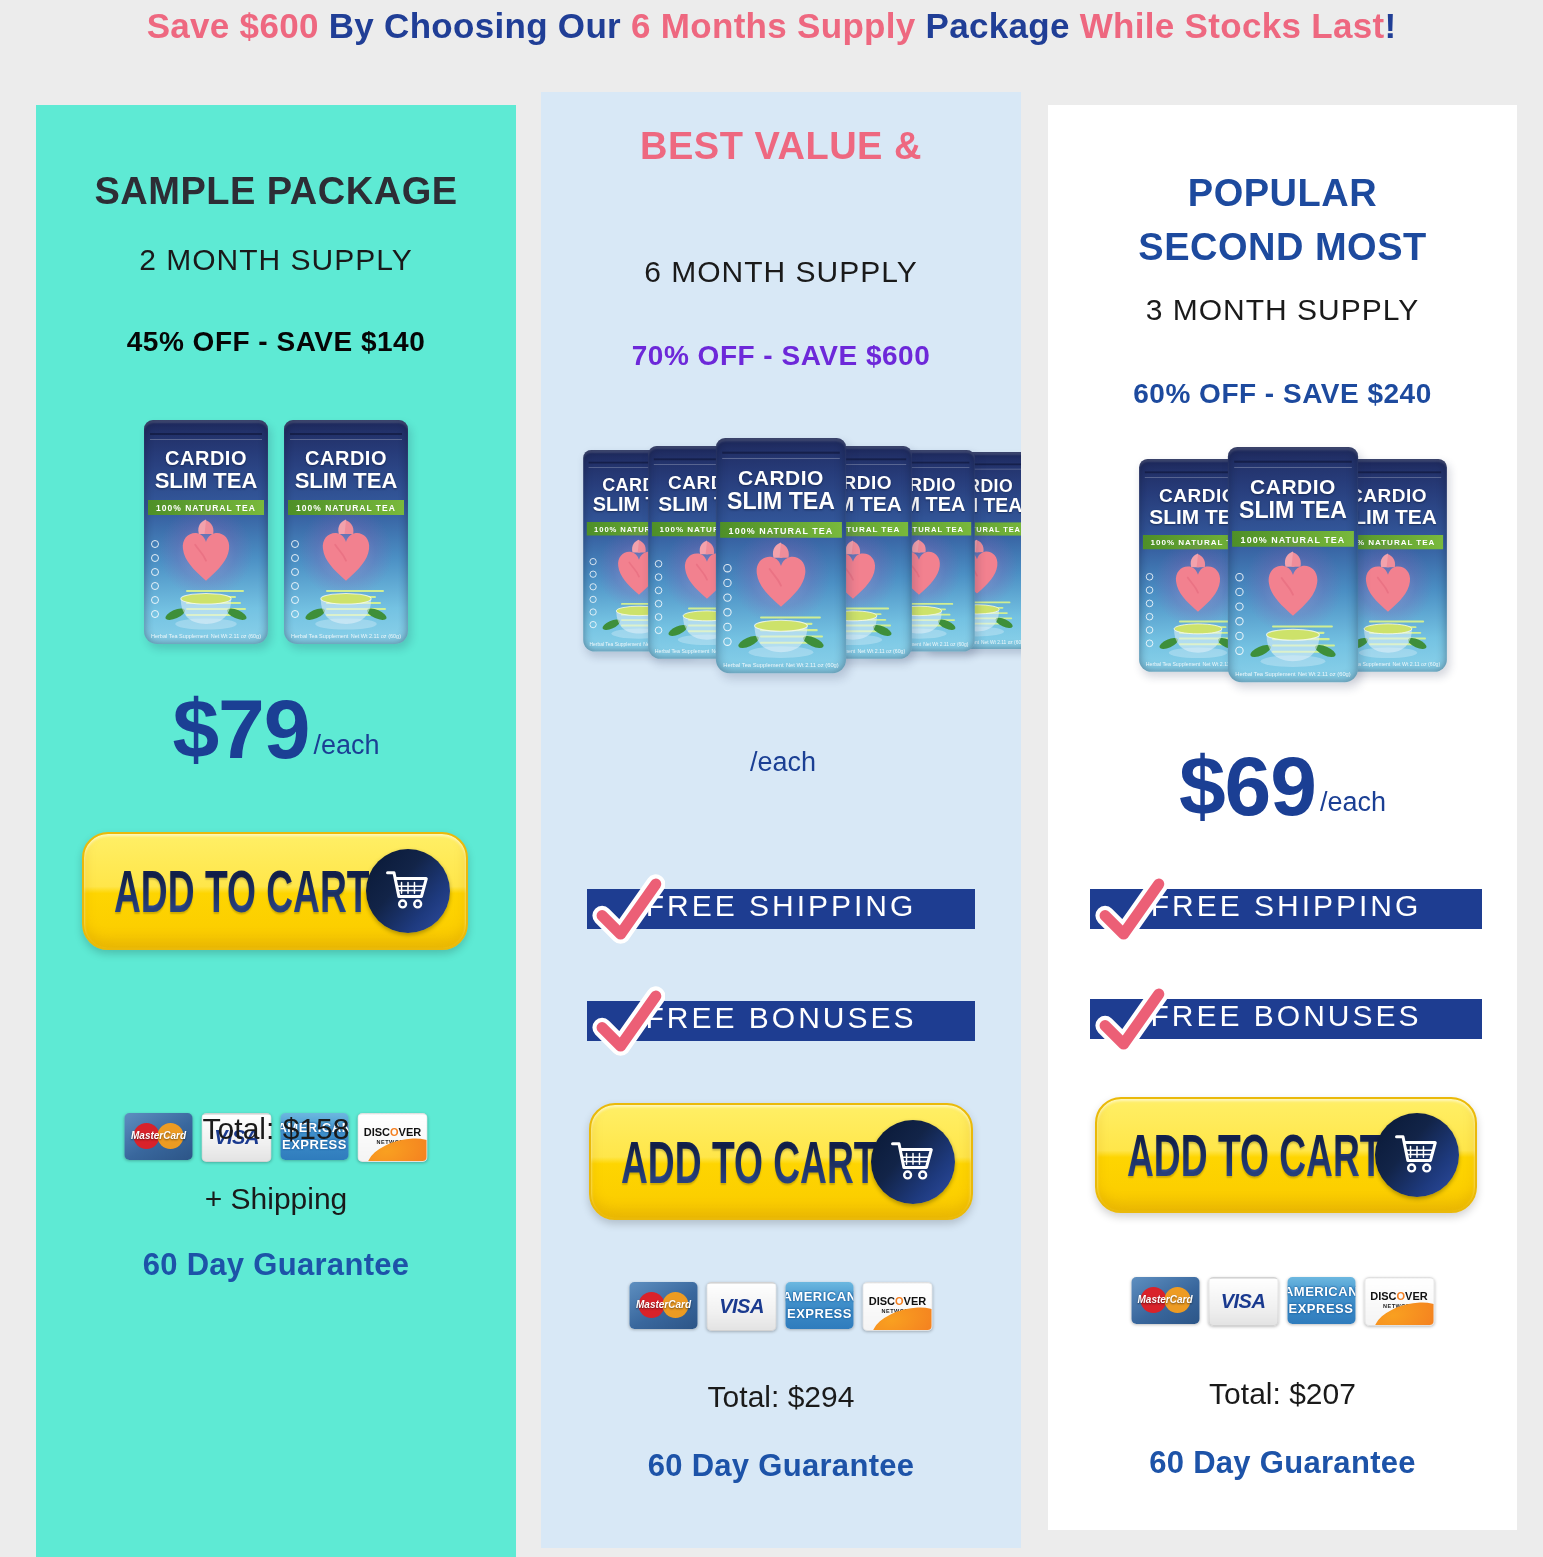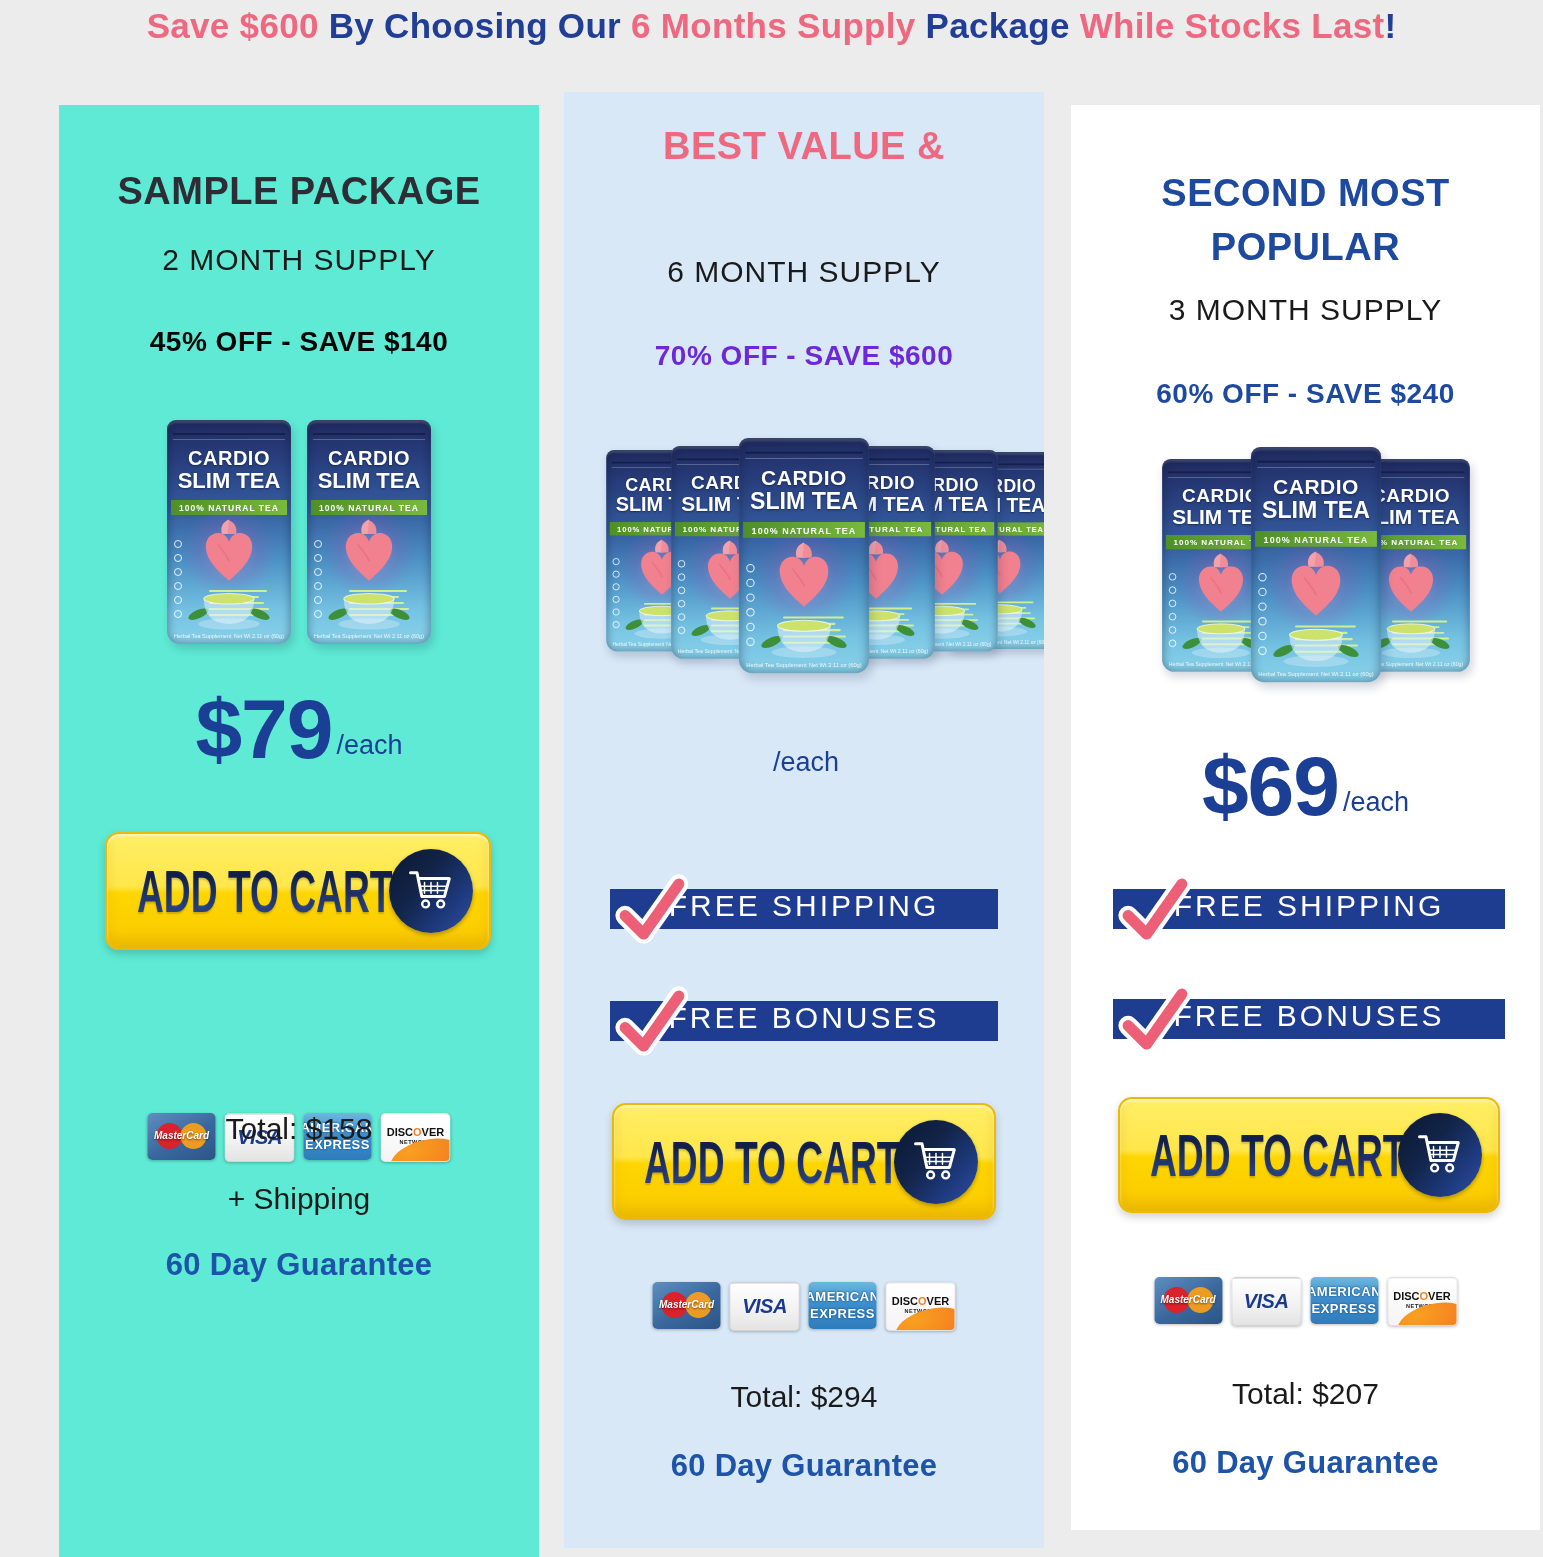--- a/index.html
+++ b/index.html
@@ -7,21 +7,21 @@
     width:1543px;height:1557px;position:relative;overflow:hidden;
     background:#ececec;font-family:"Liberation Sans",sans-serif;
   }
   
   .banner{position:absolute;top:6px;left:0;width:100%;text-align:center;
     font-size:35px;font-weight:800;letter-spacing:.3px;white-space:nowrap;}
   .banner .pink{color:#ee6880;}
   .banner .navy{color:#203e96;}
 
   
-  .col{position:absolute;overflow:hidden;margin-left:23px;}
+  .col{position:absolute;overflow:hidden;}
   #col-left {left:36px;  top:105px; width:480px; height:1492px; background:#5eead4;}
   #col-mid  {left:541px; top:92px;  width:480px; height:1456px; background:#d8e8f6;}
   #col-right{left:1048px;top:105px; width:469px; height:1425px; background:#ffffff;}
 
   .block{position:absolute;left:0;width:100%;text-align:center;}
   .title{font-size:38px;font-weight:800;line-height:1.42;letter-spacing:.5px;}
   .title span{display:block;}
   #col-left  .title{top:60px; color:#2d2d35;}
   #col-mid   .title{top:28px; color:#ee6880;}
   #col-right .title{top:62px; color:#1d4a9e;}
@@ -81,21 +81,21 @@
   
   .freebar{position:absolute;height:40px;background:#1e3d91;color:#fff;display:flex;align-items:flex-start;
     justify-content:center;font-size:30px;font-weight:400;letter-spacing:3px;}
   .freebar .check{position:absolute;left:4px;top:-16px;width:74px;height:74px;}
   #col-mid .freebar.b1{left:46px;width:388px;top:797px;}
   #col-mid .freebar.b2{left:46px;width:388px;top:909px;}
   #col-right .freebar.b1{left:42px;width:392px;top:784px;}
   #col-right .freebar.b2{left:42px;width:392px;top:894px;}
 
   
-  .cart-btn{position:absolute;border:2px solid #eab90a;border-radius:14px;cursor:pointer;padding:0;
+  .cart-btn{position:absolute;border:2px solid #eab90a;border-radius:26px;cursor:pointer;padding:0;
     background:linear-gradient(180deg,#ffef66 0%,#ffe64a 46%,#fed501 52%,#fccf00 80%,#f6c703 100%);
     box-shadow:0 4px 8px rgba(0,0,0,.18), inset 0 2px 3px rgba(255,255,255,.6), inset 0 -8px 12px rgba(185,125,0,.22);}
   #col-left  .cart-btn{left:46px;top:727px;width:386px;height:118px;}
   #col-mid   .cart-btn{left:48px;top:1011px;width:384px;height:117px;}
   #col-right .cart-btn{left:47px;top:992px;width:382px;height:116px;}
   .cart-label{position:absolute;left:30px;top:50%;white-space:nowrap;
     transform:translateY(-50%) scaleX(.62);transform-origin:left center;
     font-size:60px;font-weight:700;letter-spacing:0;
     color:#16285f;background-image:linear-gradient(180deg,#0f1c47 15%,#3a5cab 95%);
     -webkit-background-clip:text;background-clip:text;-webkit-text-fill-color:transparent;
@@ -580,22 +580,22 @@
         <i class="swoosh"></i>
       </div>
   </div>
 
   <div class="block total">Total: $294</div>
   <div class="block guarantee">60 Day Guarantee</div>
 </div>
 
 <div class="col" id="col-right">
   <div class="block title">
+      <span>POPULAR</span>
       <span>SECOND MOST</span>
-      <span>POPULAR</span>
     </div>
   <div class="block supply">3 MONTH SUPPLY</div>
   <div class="block discount">60% OFF - SAVE $240</div>
 
   <div class="stage" id="stage-right">
     <div class="pouch s95" style="left:13px;top:14px;z-index:1;">
       <i class="p-zip"></i>
         <div class="p-name">
           <span class="l1">CARDIO</span>
           <span class="l2">SLIM TEA</span>

